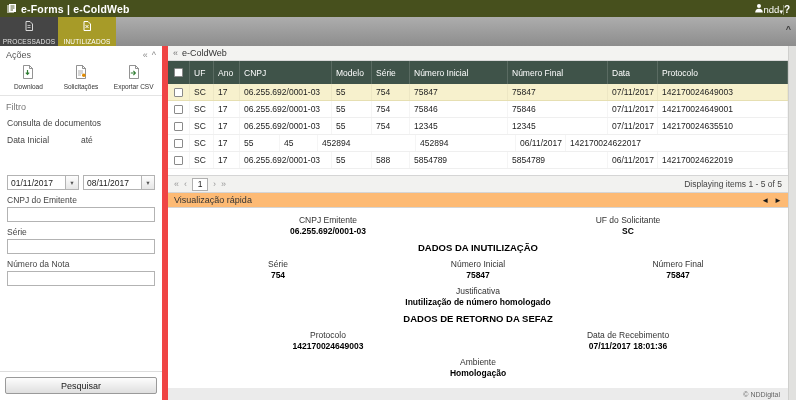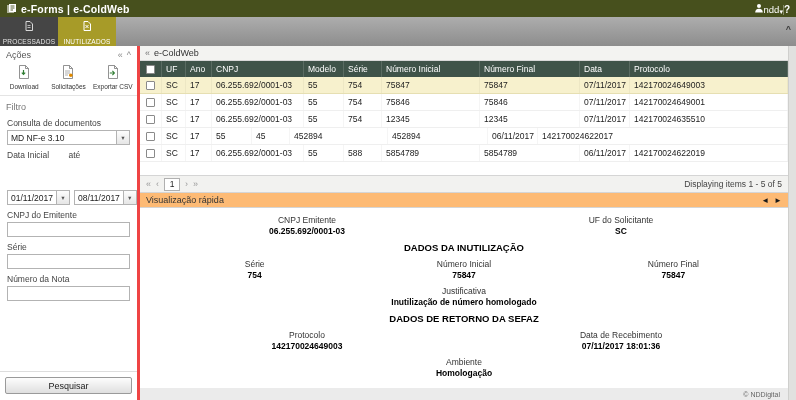--- a/index.html
+++ b/index.html
@@ -22,21 +22,21 @@
   .tab { width: 58px; display: flex; flex-direction: column; align-items: center; justify-content: center; gap: 2px; cursor: pointer; }
   .tab-label { font-size: 6.5px; letter-spacing: .2px; }
   .tab.processados { background: #454545; color: #e3e3e3; }
   .tab.inutilizados { background: #a79b28; color: #fff; }
   .strip-collapse { position: absolute; right: 5px; top: 7px; color: #3d3d3d; font-size: 9px; font-weight: bold; cursor: pointer; }
 
   
   .content { display: flex; height: 354px; }
 
   
-  .sidebar { width: 140px; background: #fff; border-right: 3px solid #ef4444; display: flex; flex-direction: column; font-size: 9px; color: #333; }
+  .sidebar { width: 168px; background: #fff; border-right: 6px solid #ef4444; display: flex; flex-direction: column; font-size: 9px; color: #333; }
   .side-header { display: flex; align-items: center; padding: 4px 6px 2px; color: #555; }
   .side-tools { margin-left: auto; display: flex; gap: 4px; color: #8a8a8a; font-size: 9px; }
   .side-tools span { cursor: pointer; }
   .actions-row { display: flex; padding: 2px 2px 5px; border-bottom: 1px solid #e4e4e4; }
   .action-btn { flex: 1; display: flex; flex-direction: column; align-items: center; gap: 2px; font-size: 6.5px; color: #333; cursor: pointer; text-align: center; }
   .filter-header { padding: 6px 6px 3px; color: #777; }
   .field-group { padding: 3px 7px 2px; }
   .field-label { font-size: 8.5px; color: #444; margin-bottom: 2px; }
   .label-row { display: flex; margin-bottom: 2px; }
   .label-row .half { width: 50%; font-size: 8.5px; color: #444; }
@@ -48,21 +48,21 @@
   .text-input { width: 100%; height: 15px; border: 1px solid #b3b3b3; background: #fff; font-size: 9px; padding: 0 3px; font-family: "Liberation Sans", sans-serif; }
   .search-wrap { margin-top: auto; padding: 5px 5px 6px; border-top: 1px solid #ddd; }
   .search-btn { width: 100%; height: 17px; font-size: 9px; color: #222; border: 1px solid #9a9a9a; border-radius: 2px; background: linear-gradient(#fdfdfd,#dfdfdf); cursor: pointer; font-family: "Liberation Sans", sans-serif; }
 
   
   .main { flex: 1; display: flex; flex-direction: column; background: #ebebeb; min-width: 0; }
   .panel-header { height: 15px; background: #f3f3f1; border-bottom: 1px solid #d8d8d8; display: flex; align-items: center; gap: 4px; padding: 0 5px; font-size: 9px; color: #333; }
   .collapse-left { color: #777; font-size: 9px; cursor: pointer; }
 
   .grid-area { height: 114px; background: #fff; overflow: hidden; }
-  .thead { display: flex; background: #3f5349; color: #fff; height: 16px; font-size: 8.5px; }
+  .thead { display: flex; background: #3f5349; color: #fff; height: 23px; font-size: 8.5px; }
   .th { display: flex; align-items: center; padding: 0 4px; border-right: 1px solid rgba(255,255,255,.14); white-space: nowrap; overflow: hidden; }
   .row { display: flex; height: 17px; font-size: 8.5px; color: #222; background: #fff; border-bottom: 1px solid #efefef; cursor: pointer; }
   .row.selected { background: #f7f1cd; border-bottom-color: #e6dfb2; }
   .cell { display: flex; align-items: center; padding: 0 4px; border-right: 1px solid rgba(0,0,0,.04); white-space: nowrap; overflow: hidden; }
   .c-cb { width: 22px; justify-content: center; }
   .c-uf { width: 24px; } .c-ano { width: 26px; } .c-cnpj { width: 92px; } .c-mod { width: 40px; }
   .c-ser { width: 38px; } .c-ni { width: 98px; } .c-nf { width: 100px; } .c-data { width: 50px; }
   .c-prot { flex: 1; }
   .cb { width: 9px; height: 9px; border: 1px solid #8a8a8a; background: #fff; border-radius: 1px; display: inline-block; }
 
@@ -179,24 +179,20 @@
           <span>Exportar CSV</span>
         </div>
       </div>
 
       <div class="filter-header">
         <span>Filtro</span>
       </div>
 
       <div class="field-group">
         <div class="field-label">Consulta de documentos</div>
-        <div class="combo">
-          <span class="val">MD NF-e 3.10</span>
-          <span class="arrow-btn">▼</span>
-        </div>
       </div>
 
       <div class="field-group">
         <div class="label-row">
           <span class="half">Data Inicial</span>
           <span class="half">até</span>
         </div>
         <div class="date-row">
           <div class="combo">
             <span class="val">01/11/2017</span>

